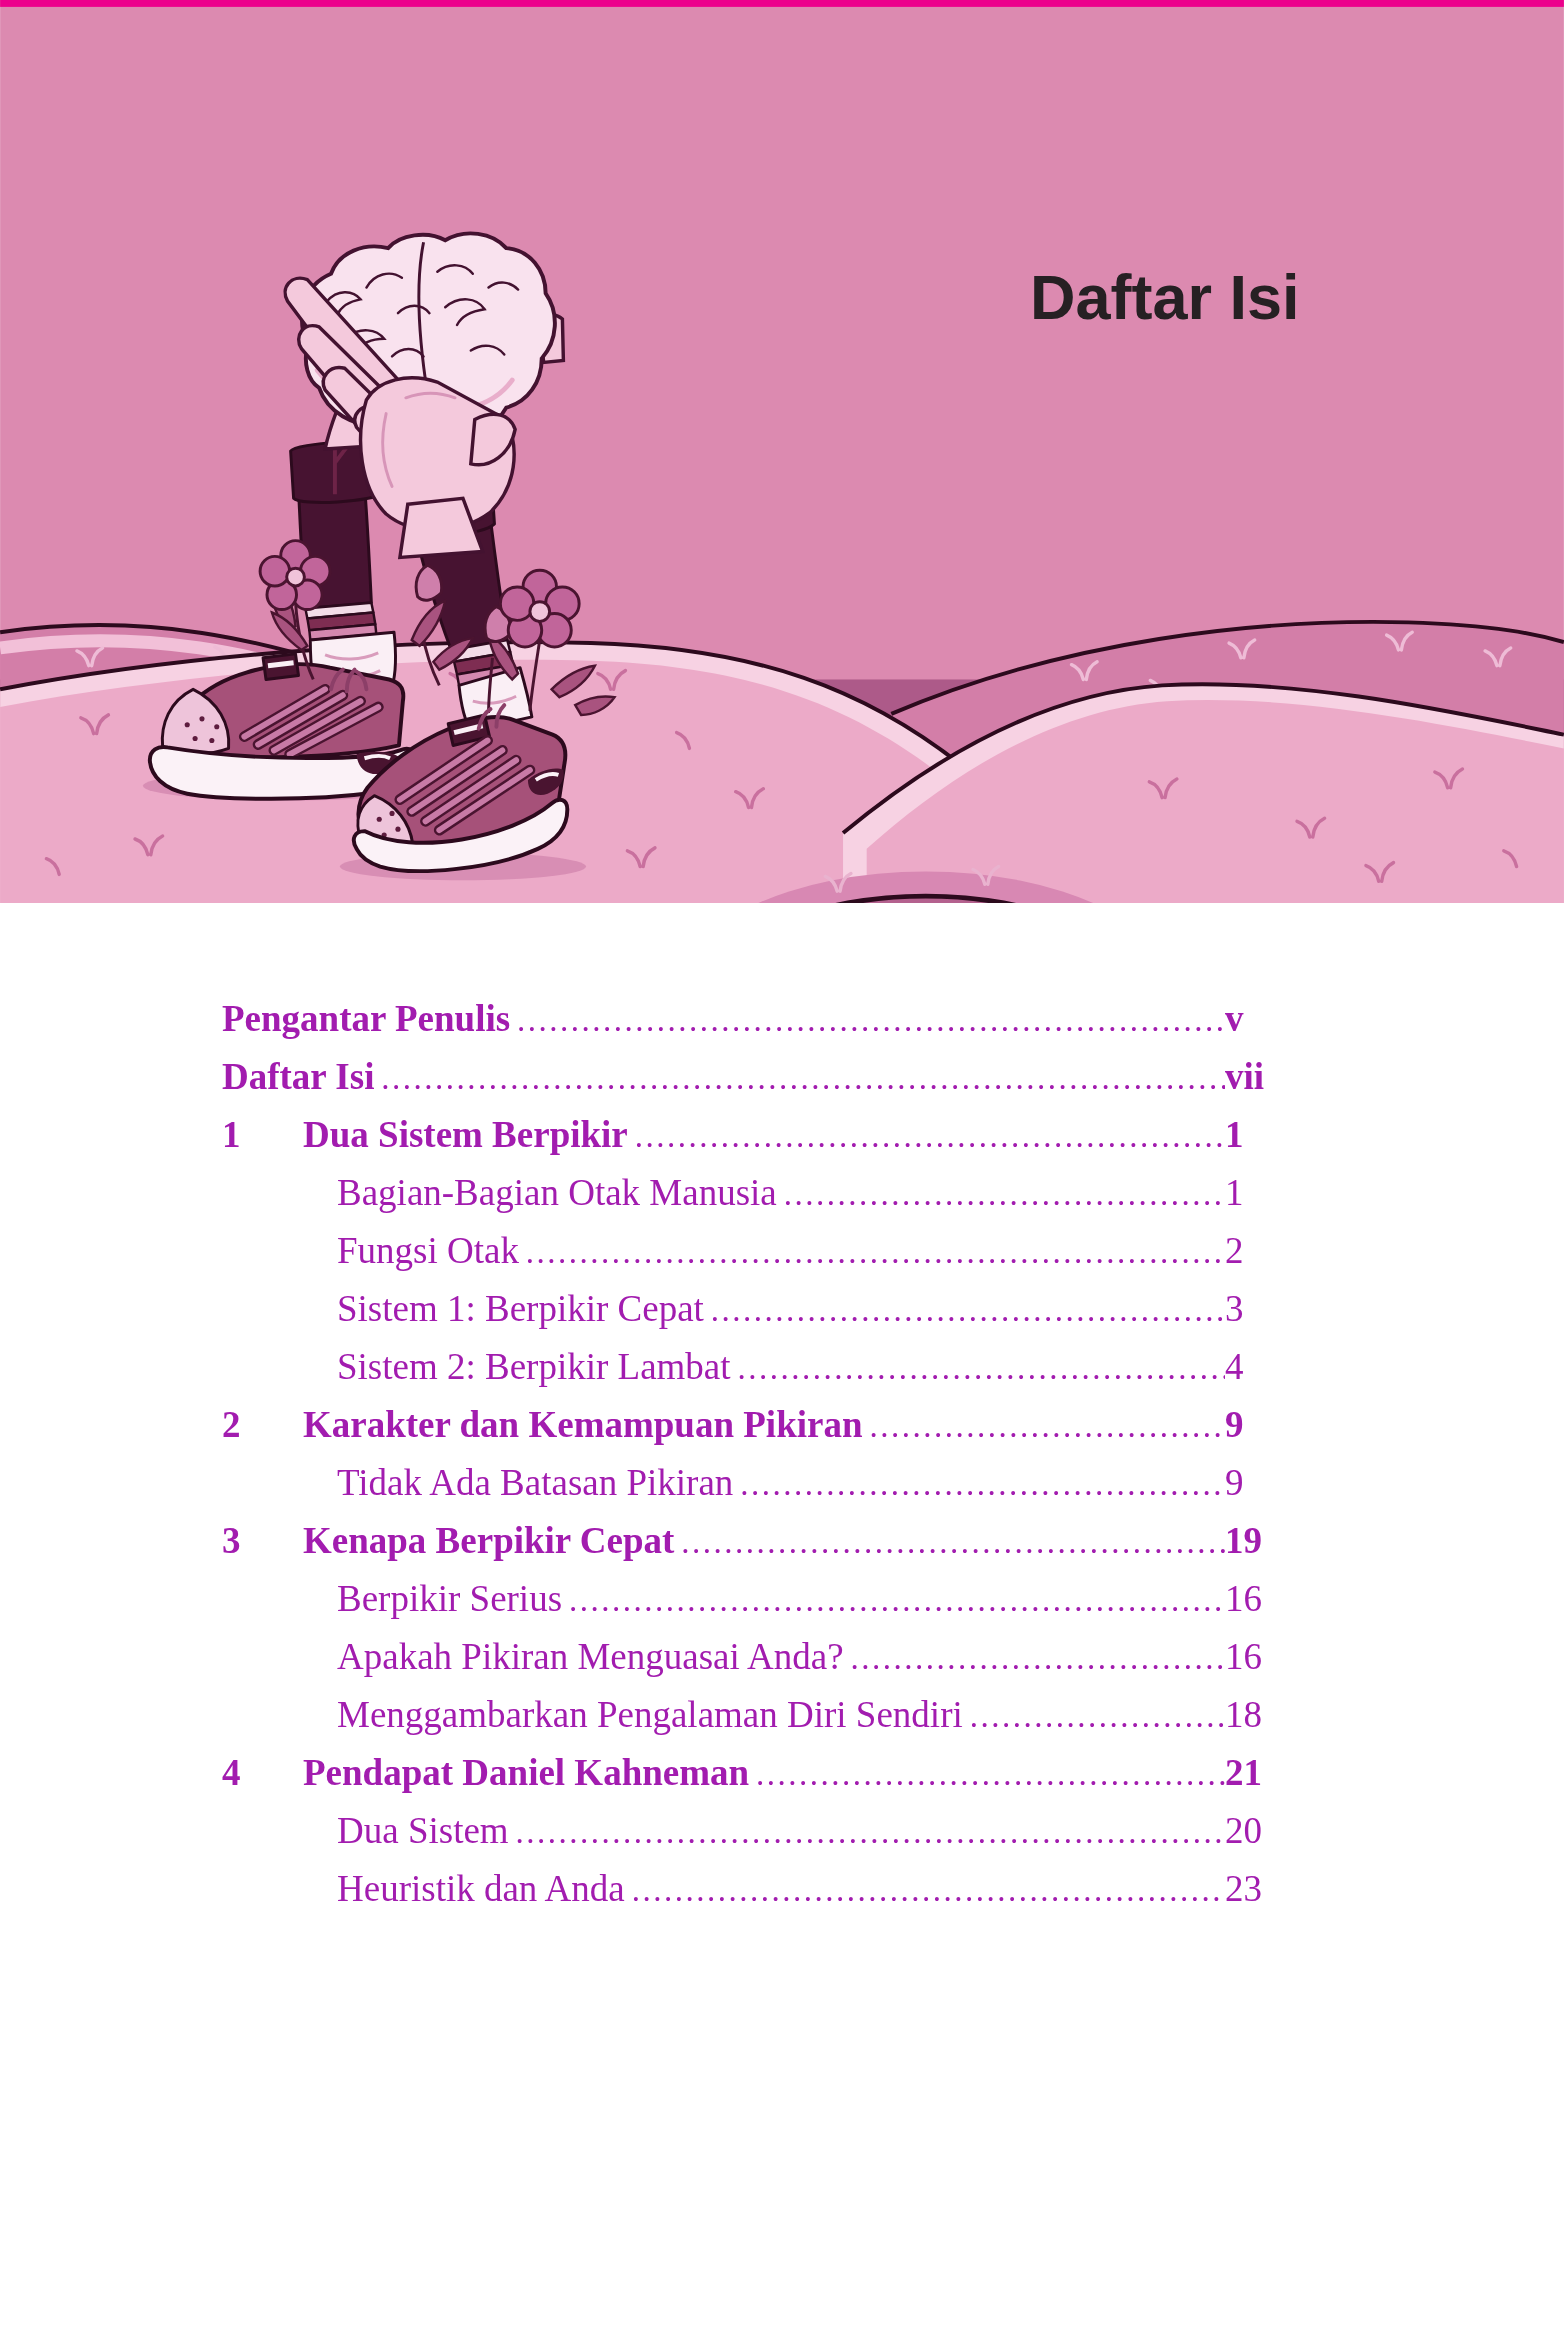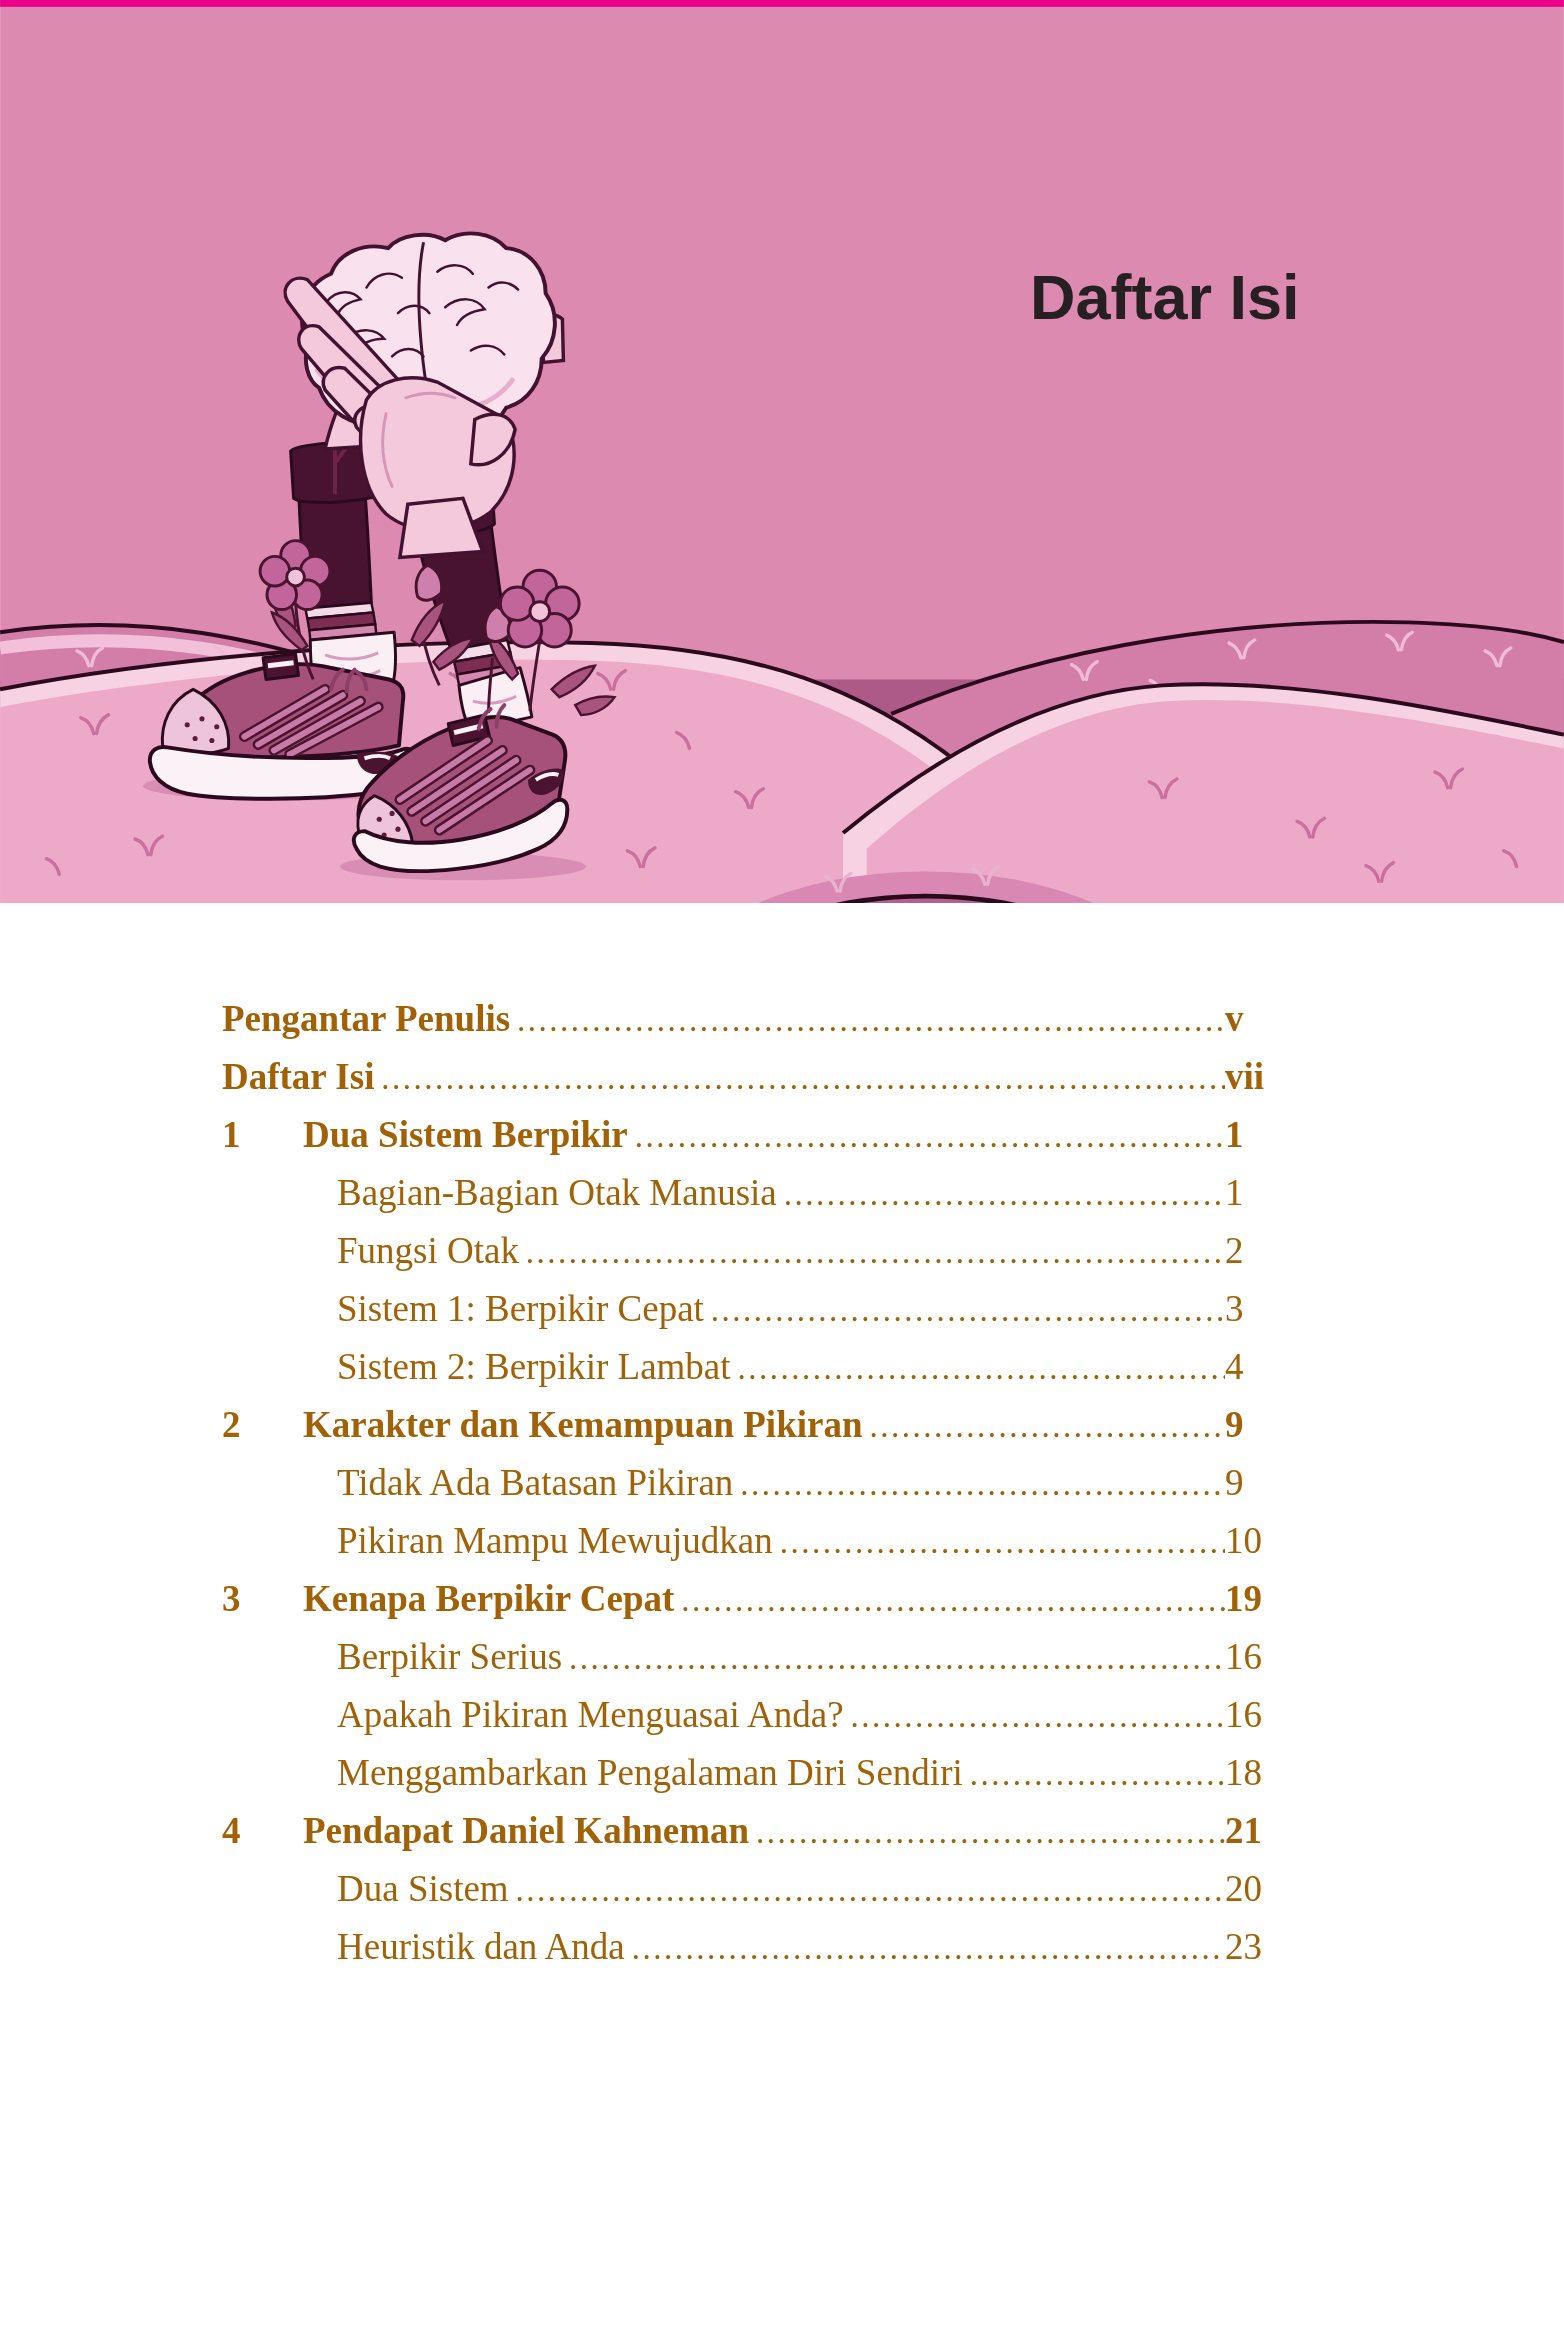--- a/index.html
+++ b/index.html
@@ -10,21 +10,21 @@
   
   .header{position:absolute;left:0;top:0;width:1564px;height:903px;overflow:hidden;}
   .header svg{display:block;width:1564px;height:903px;}
   .page-title{
     position:absolute;left:1030px;top:264px;margin:0;
     font-family:"Liberation Sans", sans-serif;font-weight:700;
     font-size:63px;line-height:1.05;color:#262023;letter-spacing:0px;
   }
   
   .toc{
-    position:absolute;left:222px;top:990px;width:1003px;color:#a16207;
+    position:absolute;left:222px;top:990px;width:1003px;color:#a21caf;
   }
   .toc-row{
     display:flex;align-items:baseline;position:relative;
     height:58px;line-height:58px;font-size:37px;white-space:nowrap;
   }
   .toc-row.front,.toc-row.chapter{font-weight:700;}
   .toc-row.sub{padding-left:115px;font-weight:400;text-align:right;}
   .toc-num{flex:none;display:none;}
   .toc-row.chapter .toc-num{display:block;width:81px;}
   .toc-label{flex:none;}
@@ -344,26 +344,20 @@
     <span class="toc-label">Karakter dan Kemampuan Pikiran</span>
     <span class="toc-leader"></span>
     <span class="toc-page">9</span>
   </div>
     <div class="toc-row sub">
 
     <span class="toc-label">Tidak Ada Batasan Pikiran</span>
     <span class="toc-leader"></span>
     <span class="toc-page">9</span>
   </div>
-    <div class="toc-row sub">
-
-    <span class="toc-label">Pikiran Mampu Mewujudkan</span>
-    <span class="toc-leader"></span>
-    <span class="toc-page">10</span>
-  </div>
     <div class="toc-row chapter">
     <span class="toc-num">3</span>
     <span class="toc-label">Kenapa Berpikir Cepat</span>
     <span class="toc-leader"></span>
     <span class="toc-page">19</span>
   </div>
     <div class="toc-row sub">
 
     <span class="toc-label">Berpikir Serius</span>
     <span class="toc-leader"></span>

